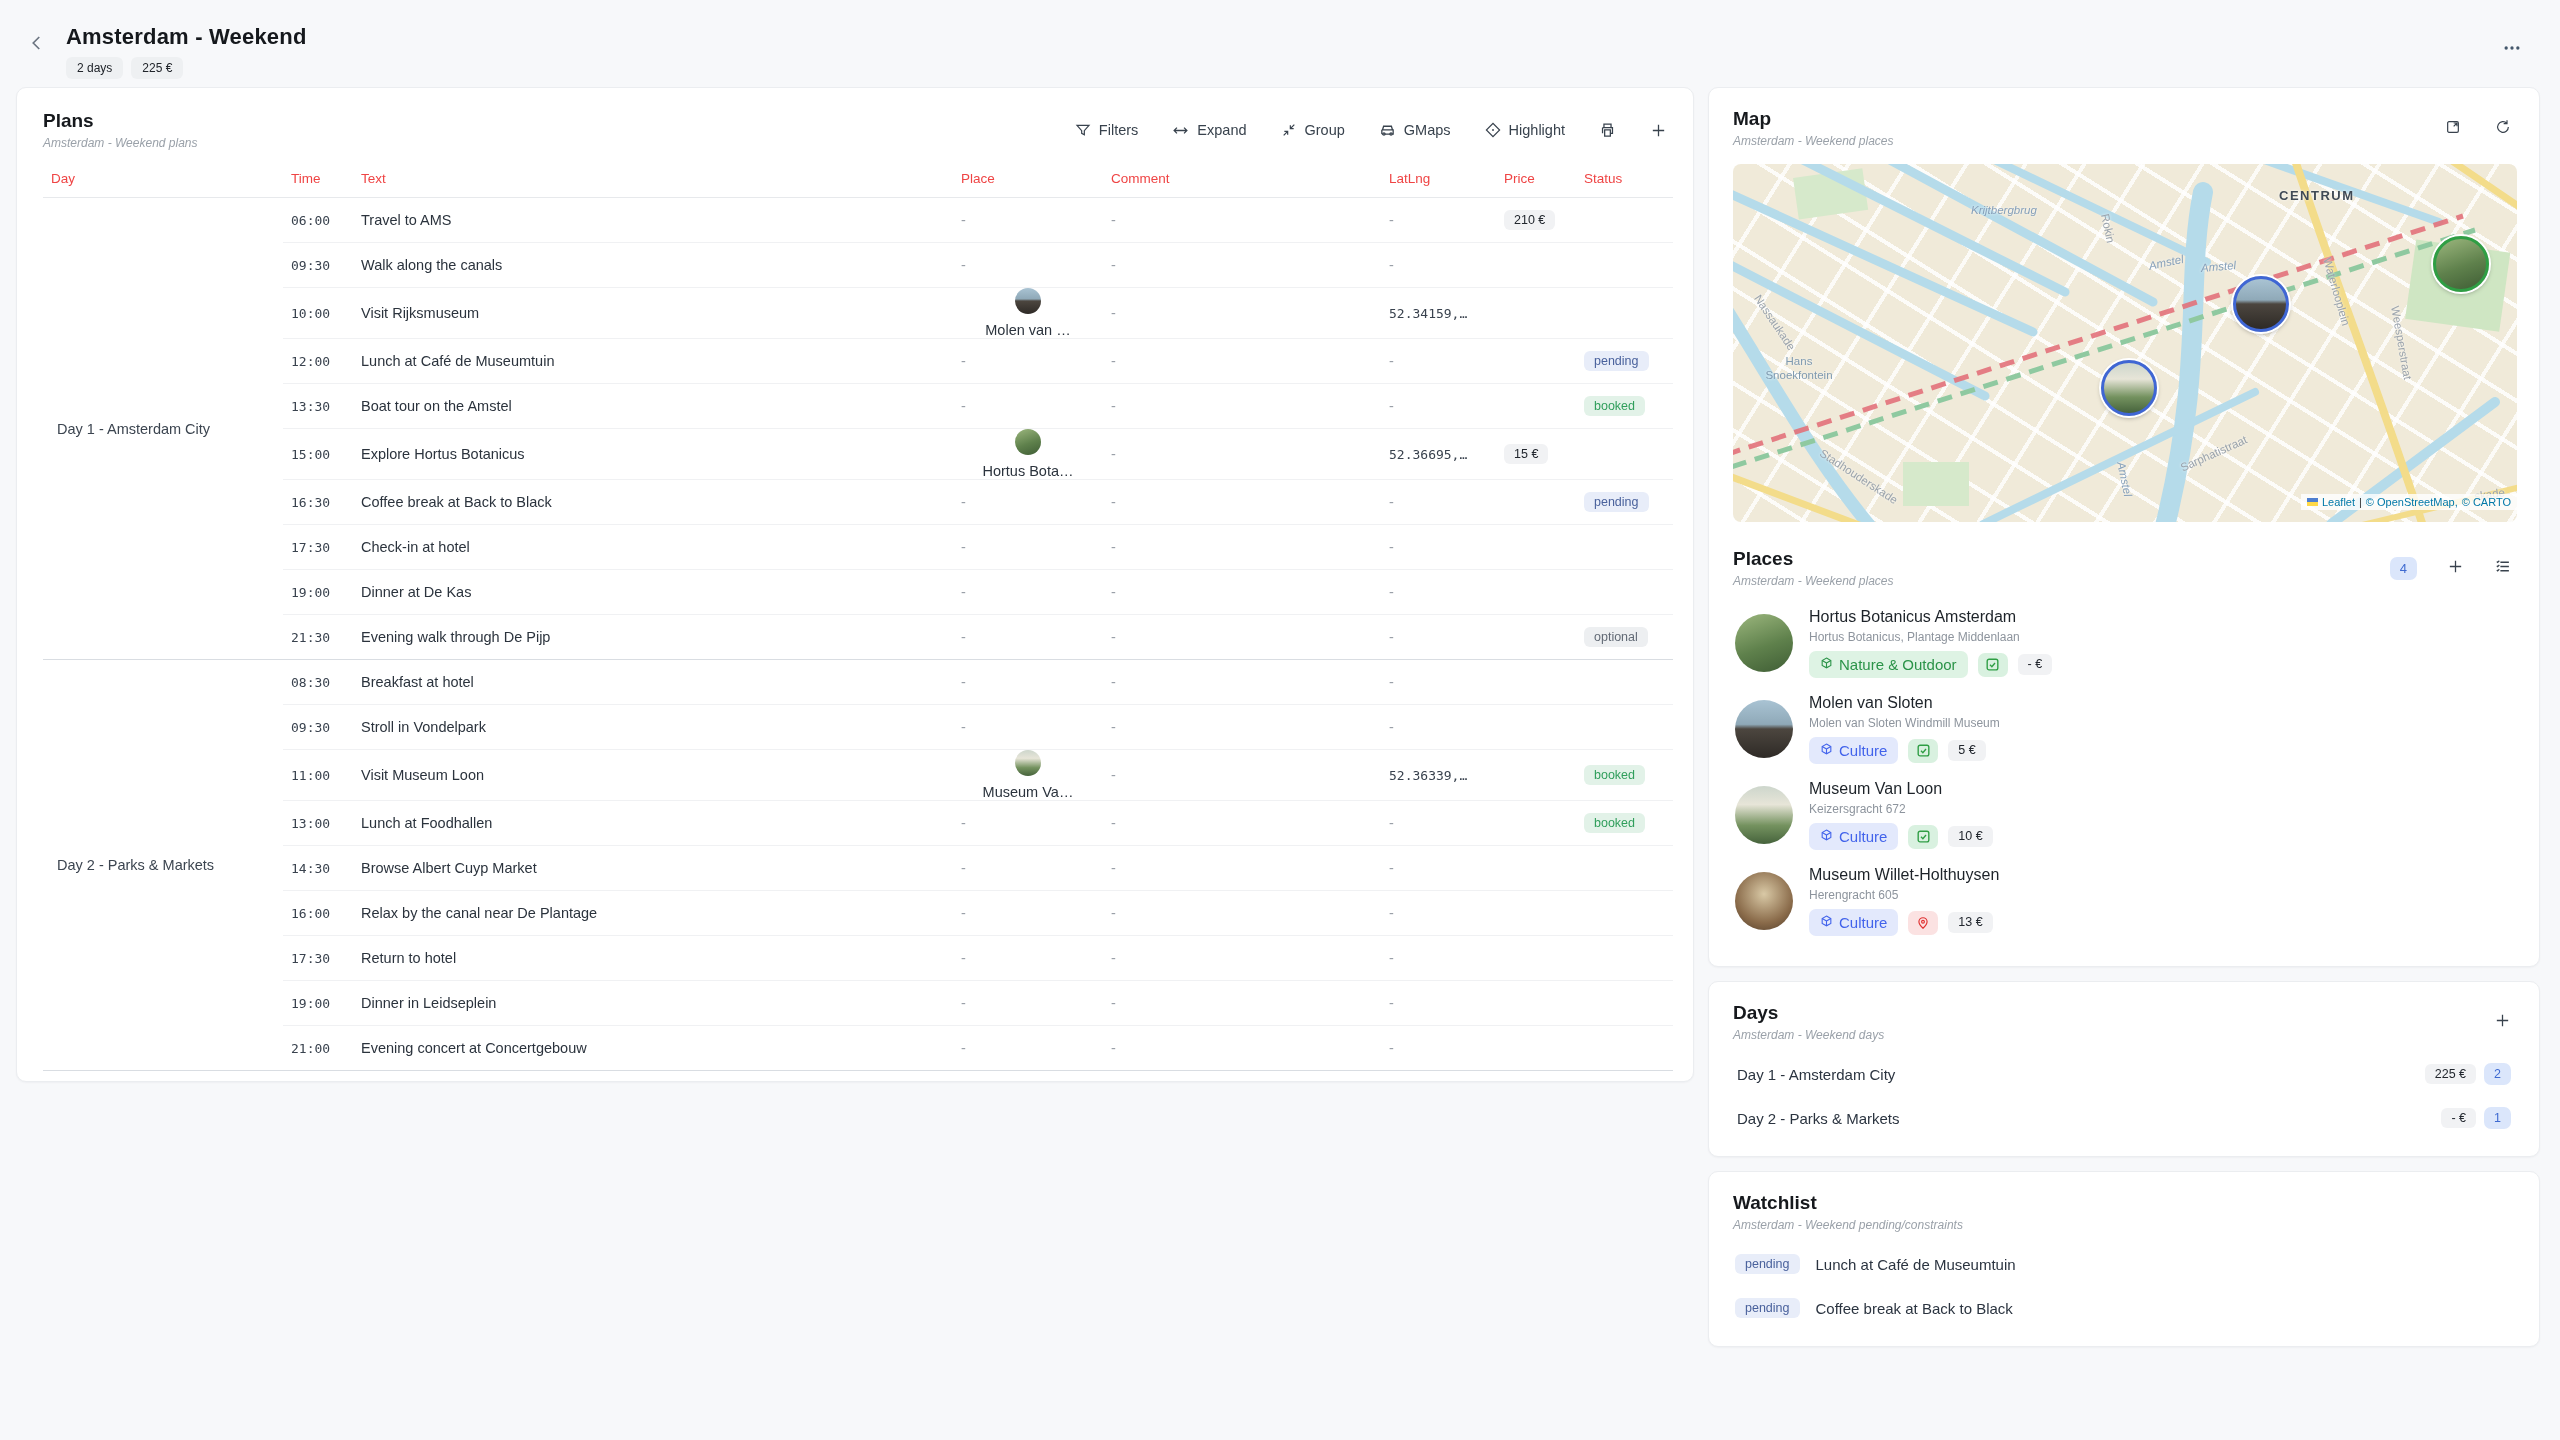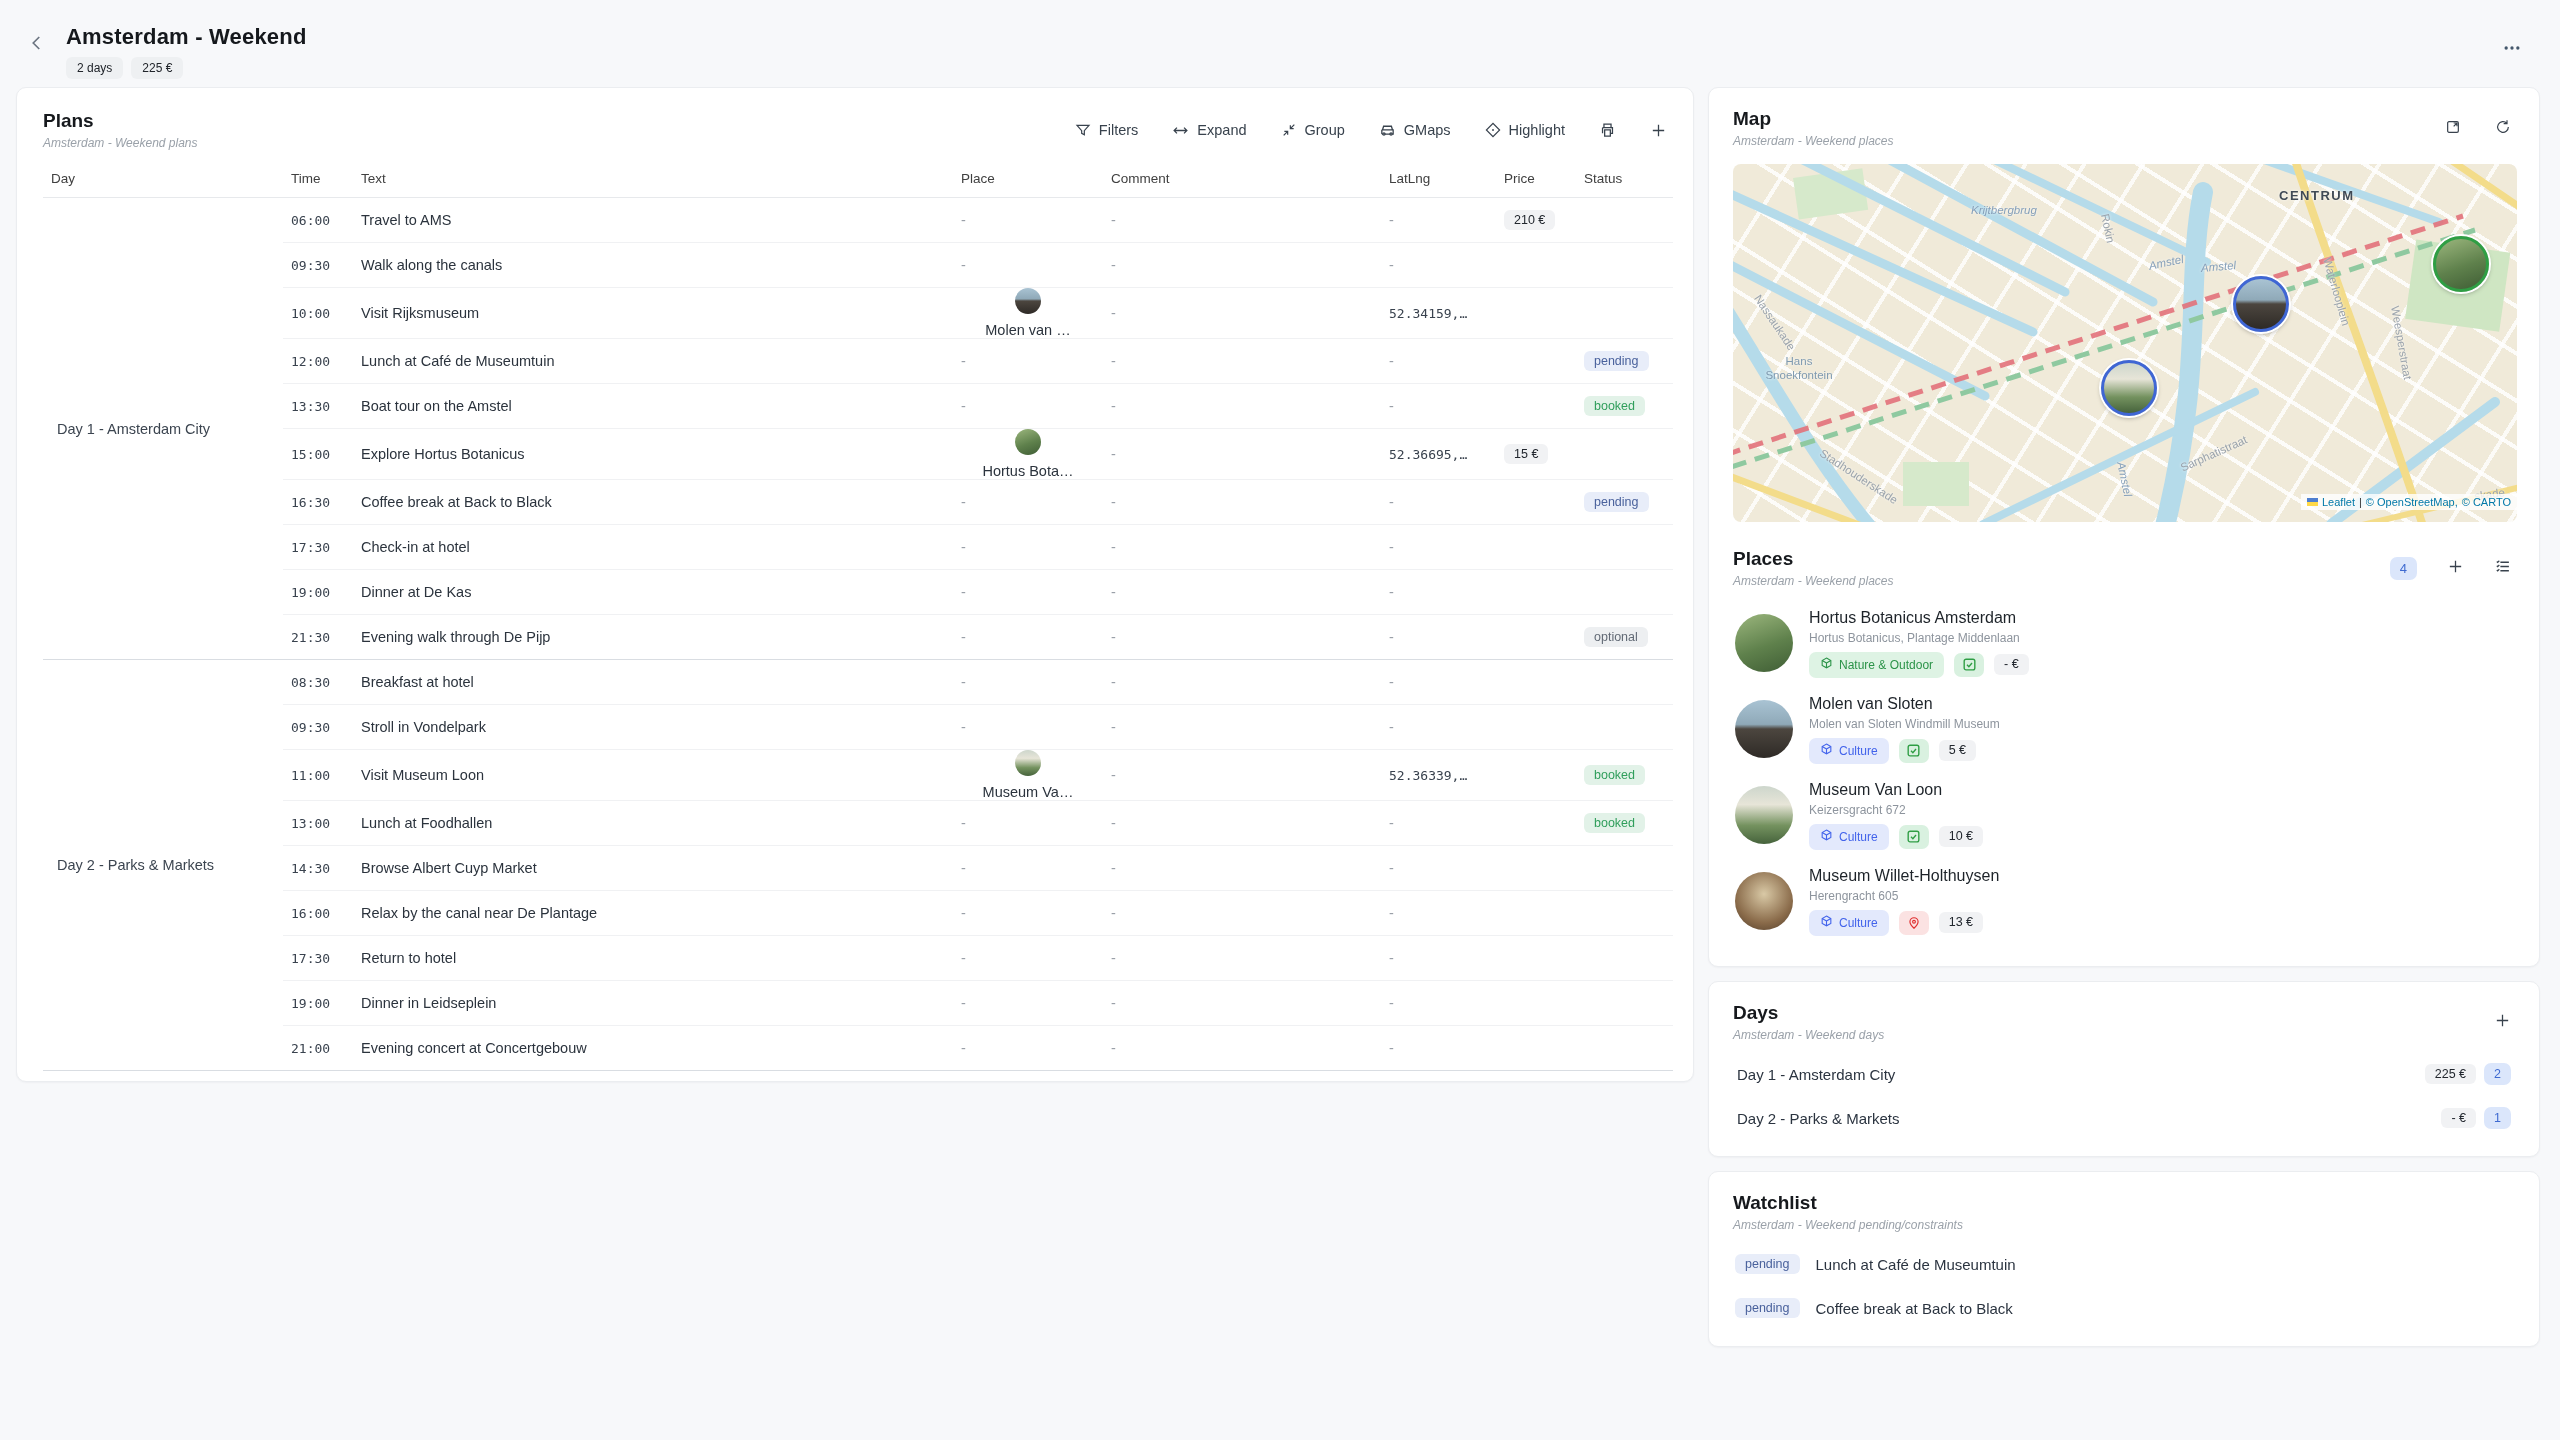--- a/index.html
+++ b/index.html
@@ -34,21 +34,21 @@
   .sub { font-size:12px; color:#9aa1a9; margin-top:4px;font-style:italic; }
   .head-actions { margin-left:auto; display:flex; align-items:center; gap:26px; }
 
   
   .toolbar { margin-left:auto; display:flex; align-items:center; gap:34px; }
   .tb-btn { display:flex; align-items:center; gap:8px; color:#38424d; font-size:14.5px; }
   .tb-btn svg { display:block; }
 
   
   table { width:100%; border-collapse:collapse; margin-top:12px; table-layout:fixed; }
-  th { text-align:left; font-size:13.5px; font-weight:500; color:#404040;
+  th { text-align:left; font-size:13.5px; font-weight:500; color:#ef4444;
        padding:9px 8px 11px; border-bottom:1px solid #e7e9ec; }
   td { height:45px; padding:0 8px; border-bottom:1px solid #f0f1f3;
        font-size:14.5px; color:#2b333d; vertical-align:middle; white-space:nowrap;
        overflow:hidden; text-overflow:ellipsis; }
   tr.group-end td { border-bottom:1px solid #d9dde2; }
   td.day-cell { color:#3c4550; padding-left:14px; border-bottom:1px solid #d9dde2; }
   .mono { font-family:"DejaVu Sans Mono", monospace; font-size:13px; color:#39424e; }
   .dash { color:#9aa0a8; }
   .place-flex { display:flex; align-items:center; gap:8px;flex-direction:column; }
   .thumb { width:26px; height:26px; border-radius:50%; flex:none; display:inline-block; }
@@ -88,21 +88,21 @@
     background:linear-gradient(180deg,#4e7fd0 0 50%,#ffd948 50% 100%); }
 
   
   .places-head { margin-top:26px; }
   .count-badge { background:#dbe6fb; color:#3e6ad1; font-size:13px; padding:4px 10px; border-radius:7px; }
   .place-item { display:flex; align-items:center; gap:16px; padding:13px 2px; height:86px; }
   .place-avatar { width:58px; height:58px; border-radius:50%; flex:none; }
   .place-name { font-size:16px; font-weight:500; color:#1d2329; }
   .place-address { font-size:12px; color:#8d949d; margin-top:4px; }
   .place-badges { display:flex; align-items:center; gap:10px; margin-top:7px; }
-  .cat-badge { display:inline-flex; align-items:center; gap:6px; font-size:12px;
+  .cat-badge { display:inline-flex; align-items:center; gap:6px; font-size:15px;
                padding:5px 11px; border-radius:7px; }
   .cat-blue  { background:#e3e9fc; color:#4263eb; }
   .cat-green { background:#def3e4; color:#2b9348; }
   .flag-badge { display:inline-flex; align-items:center; justify-content:center;
                 width:30px; height:24px; border-radius:7px; }
   .flag-check { background:#d9f1e0; color:#2f9e44; }
   .flag-pin   { background:#fbe2e2; color:#e03131; }
 
   
   .days-card, .watchlist-card { padding:20px 24px 18px; }

